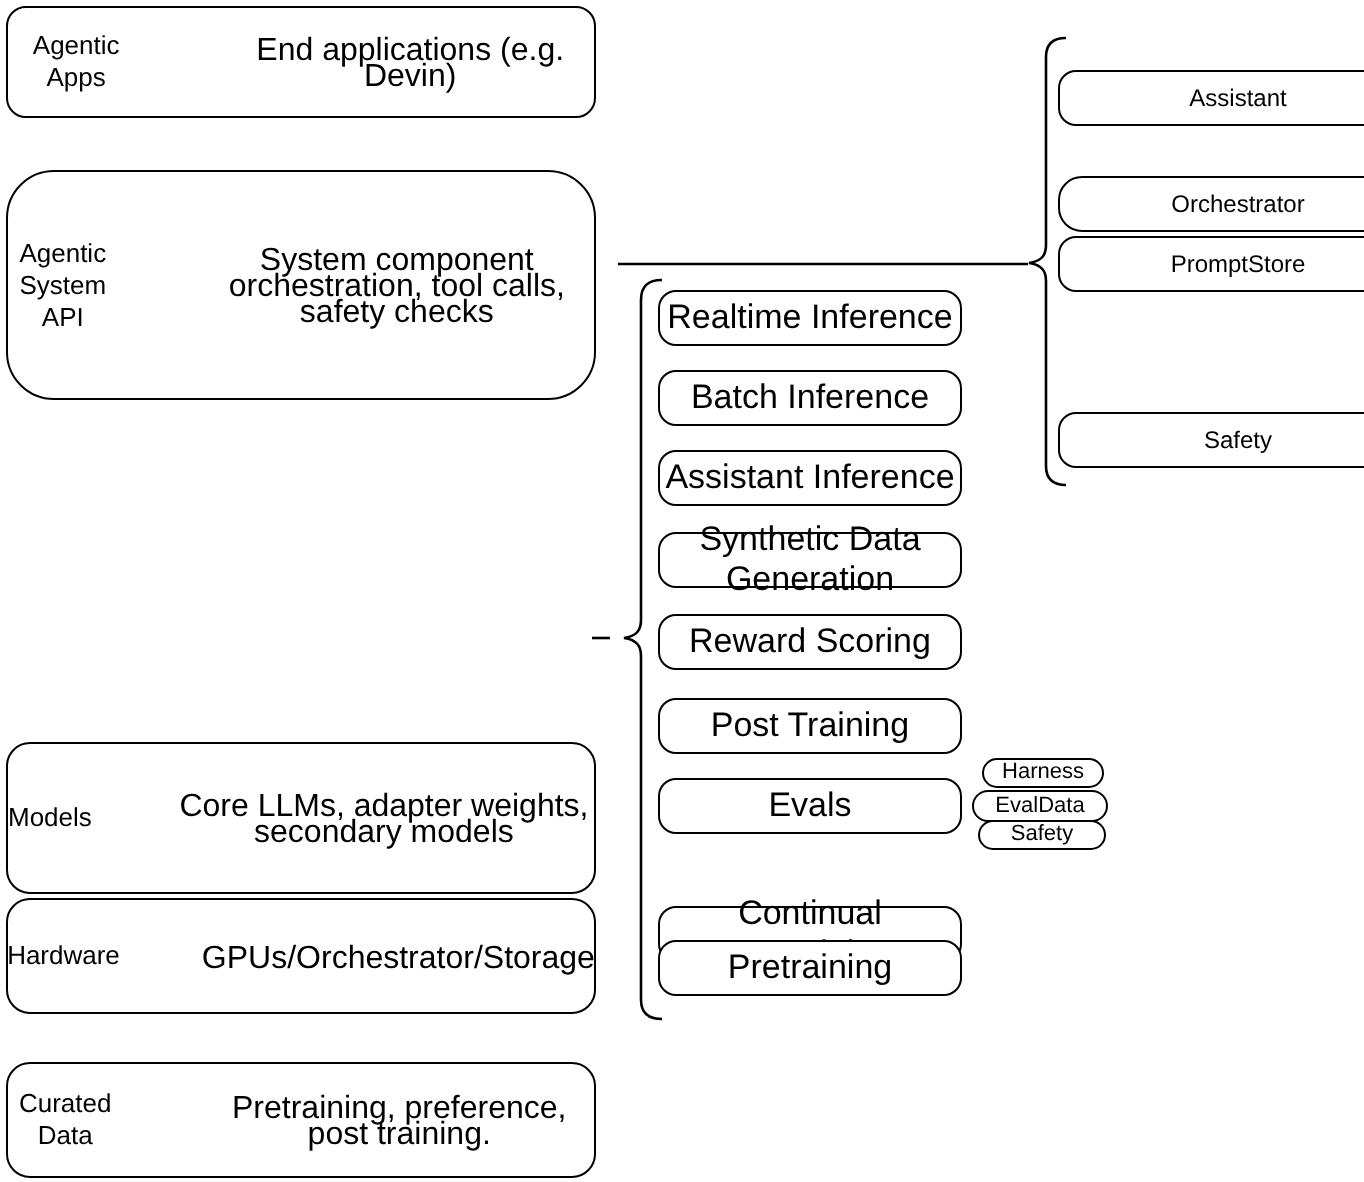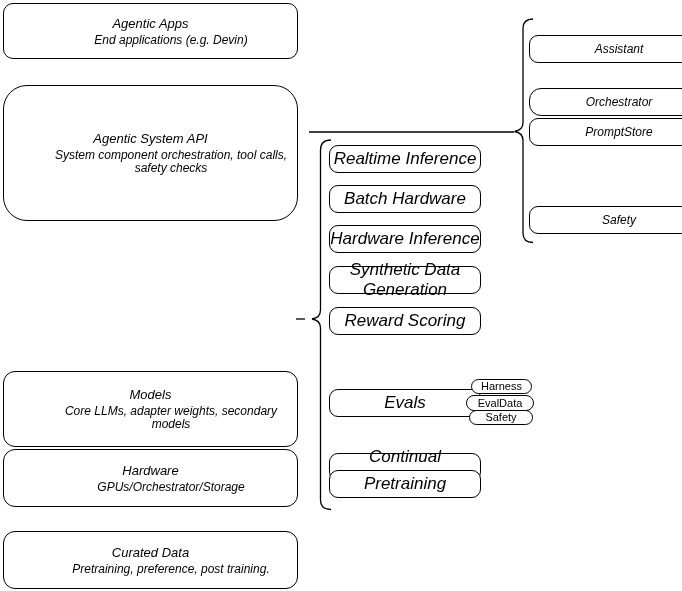--- a/index.html
+++ b/index.html
@@ -10,36 +10,35 @@
     font-family:"Liberation Sans", sans-serif;
     color:#000000;
     overflow:hidden;
   }
   .connector-layer{position:absolute;left:0;top:0;width:682px;height:591px;}
   .node{
     position:absolute;
     box-sizing:border-box;
     border:1px solid #000000;
     background:#ffffff;
-    display:flex;flex-direction:column;
+    display:flex;flex-direction:row;
     align-items:center;justify-content:center;
     text-align:center;
-    font-style:italic;
   }
   .lbox{left:3px;width:295px;}
   .lbox .title{font-size:13px;line-height:16px;}
-  .lbox .sub{font-size:12px;line-height:13px;margin-top:2px;padding-left:41px;}
+  .lbox .sub{font-size:16px;line-height:13px;margin-top:2px;padding-left:41px;}
   .mbox{left:329px;width:152px;height:28px;border-radius:9px;font-size:17px;}
   .rbox{left:529px;width:180px;height:28px;border-radius:9px;font-size:12px;}
   .pill{
     position:absolute;box-sizing:border-box;
     border:1px solid #000000;background:#ffffff;
     border-radius:8px;
     display:flex;align-items:center;justify-content:center;
-    font-size:11px;line-height:11px;
+    font-size:11px;line-height:11px;margin-left:20px;
   }
   .r10{border-radius:10px;}
   .r12{border-radius:12px;}
   .r24{border-radius:24px;}
 </style>
 </head>
 <body>
 
 <div class="canvas">
 
@@ -47,42 +46,43 @@
     <path d="M 331 140 C 324 140 320.5 143 320.5 150 L 320.5 310 C 320.5 315 318.5 318 312 319 C 318.5 320 320.5 323 320.5 328 L 320.5 500 C 320.5 506.5 324 509.5 331 509.5"></path>
     <path d="M 533 19 C 526.5 19 523 22 523 28.5 L 523 122.5 C 523 127.5 521 130.5 514.5 131.5 C 521 132.5 523 135.5 523 140.5 L 523 233 C 523 239.5 526.5 242.5 533 242.5"></path>
     <line x1="309" y1="132" x2="514" y2="132"></line>
     <line x1="296" y1="319" x2="305" y2="319"></line>
   </svg>
 
   <div class="node lbox r10" style="top:3px;height:56px;">
     <div class="title">Agentic Apps</div>
     <div class="sub">End applications (e.g. Devin)</div>
   </div>
-  <div class="node lbox r24" style="top:85px;height:136px;">
+  <div class="node lbox r24" style="top:85px;height:115px;">
     <div class="title">Agentic System API</div>
     <div class="sub">System component orchestration, tool calls, safety checks</div>
   </div>
   <div class="node lbox r12" style="top:371px;height:76px;">
     <div class="title">Models</div>
     <div class="sub">Core LLMs, adapter weights, secondary models</div>
   </div>
   <div class="node lbox r12" style="top:449px;height:58px;">
     <div class="title">Hardware</div>
     <div class="sub">GPUs/Orchestrator/Storage</div>
   </div>
   <div class="node lbox r12" style="top:531px;height:58px;">
     <div class="title">Curated Data</div>
     <div class="sub">Pretraining, preference, post training.</div>
   </div>
 
   <div class="node mbox" style="top:145px;">Realtime Inference</div>
-  <div class="node mbox" style="top:185px;">Batch Hardware</div>
-  <div class="node mbox" style="top:225px;">Hardware Inference</div>
+  <div class="node mbox" style="top:185px;">Batch Inference</div>
+  <div class="node mbox" style="top:225px;">Assistant Inference</div>
   <div class="node mbox" style="top:266px;">Synthetic Data Generation</div>
   <div class="node mbox" style="top:307px;">Reward Scoring</div>
+  <div class="node mbox" style="top:349px;">Post Training</div>
   <div class="node mbox" style="top:389px;">Evals</div>
   <div class="node mbox" style="top:453px;">Continual Pretraining</div>
   <div class="node mbox" style="top:470px;">Pretraining</div>
 
   <div class="pill" style="left:471px;top:379px;width:61px;height:15px;">Harness</div>
   <div class="pill" style="left:466px;top:395px;width:68px;height:16px;">EvalData</div>
   <div class="pill" style="left:469px;top:410px;width:64px;height:15px;">Safety</div>
 
   <div class="node rbox" style="top:35px;">Assistant</div>
   <div class="node rbox" style="top:88px;border-radius:12px;">Orchestrator</div>

